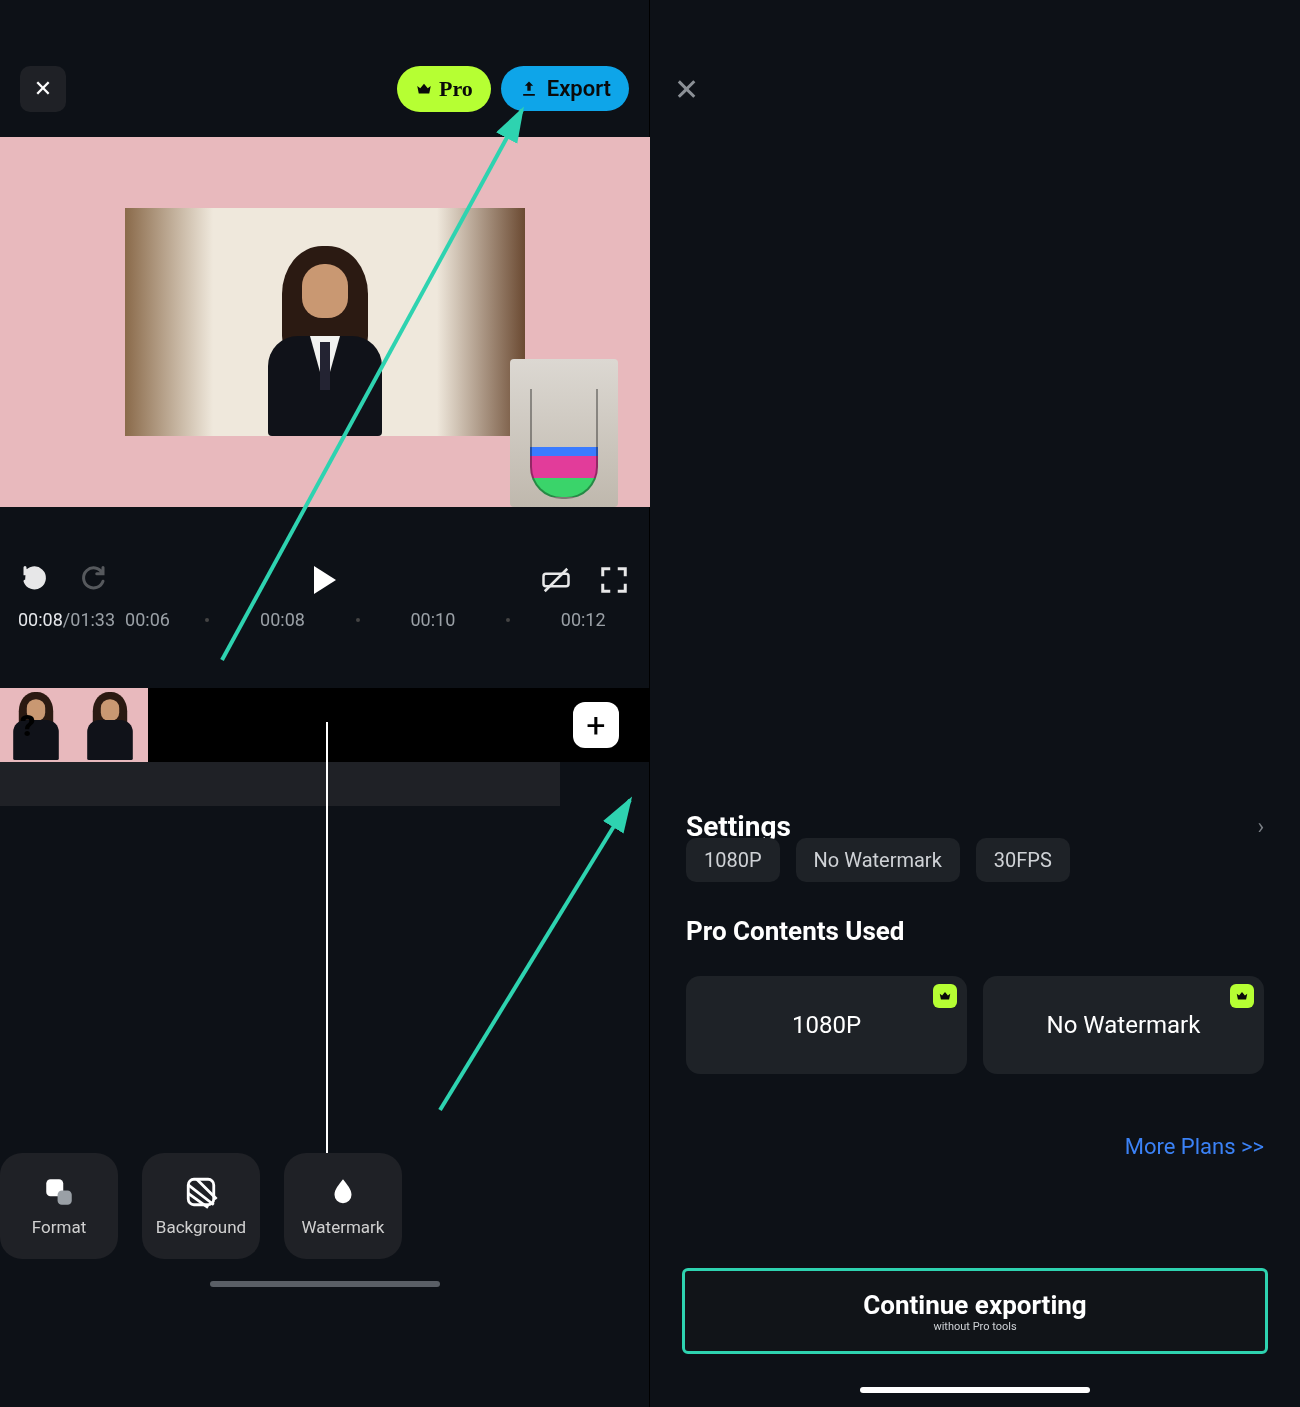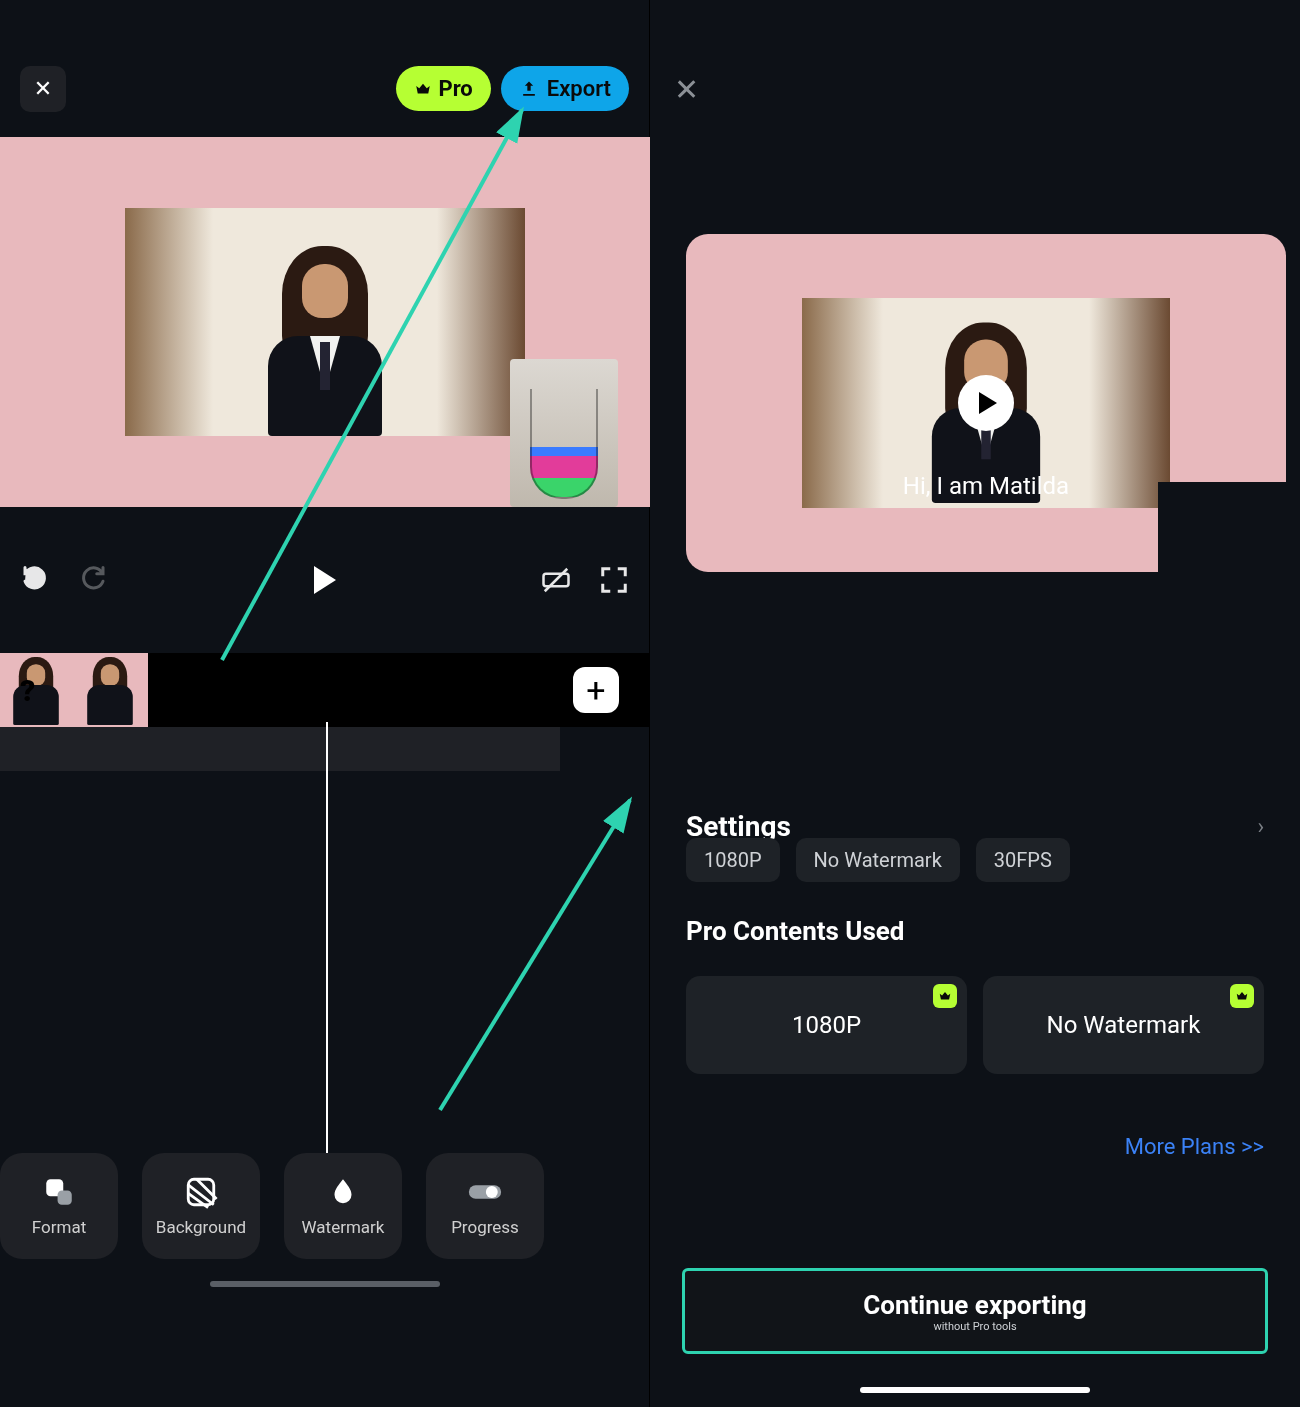--- a/index.html
+++ b/index.html
@@ -28,20 +28,21 @@
   .spacer { flex: 1; }
   .pro-btn {
     background: #b6ff33;
     color: #0a0a0a;
     font-weight: 700;
     font-size: 22px;
     padding: 10px 18px;
     border-radius: 24px;
     display: flex; align-items: center; gap: 6px;
     cursor: pointer;
+    font-family: Liberation Serif, serif;
   }
   .crown-small { width: 18px; height: 18px; }
   .export-btn {
     background: #0ea5e9;
     color: #0a0a0a;
     font-weight: 600;
     font-size: 22px;
     padding: 10px 18px;
     border-radius: 24px;
     display: flex; align-items: center; gap: 8px;
@@ -222,20 +223,32 @@
       </div>
     <svg class="ctrl-icon" viewBox="0 0 24 24">
         <rect x="2" y="7" width="20" height="10" rx="2" stroke="#fff" stroke-width="2" fill="none"></rect>
         <line x1="3" y1="21" x2="21" y2="3" stroke="#fff" stroke-width="2"></line>
       </svg>
     <svg class="ctrl-icon" viewBox="0 0 24 24">
         <path d="M3 9V3h6M21 9V3h-6M3 15v6h6M21 15v6h-6" stroke="#fff" stroke-width="2.4" fill="none"></path>
       </svg>
   </div>
 
+  <div class="timecodes">
+    <span><span class="tc-now">00:08</span>/<span>01:33</span></span>
+    <span>00:06</span>
+    <div class="tc-marks">
+      <span class="dot"></span>
+      <span>00:08</span>
+      <span class="dot"></span>
+      <span>00:10</span>
+      <span class="dot"></span>
+      <span>00:12</span>
+    </div>
+  </div>
 
   <div class="timeline">
     <div class="thumb">
       <div class="mini-person person">
           <div class="hair"></div>
           <div class="face"></div>
           <div class="body"></div>
         </div>
       <div class="qmark">?</div>
     </div>
@@ -266,58 +279,37 @@
           <rect x="3" y="3" width="18" height="18" rx="4" fill="none" stroke="#fff" stroke-width="2"></rect>
           <path d="M3 7l18 14M3 13l14 10M9 3l14 14" stroke="#fff" stroke-width="2"></path>
         </svg>
       <span>Background</span>
     </div>
     <div class="tool">
       <svg class="tool-icon" viewBox="0 0 24 24">
           <path d="M12 3c3 4 6 7 6 11a6 6 0 11-12 0c0-4 3-7 6-11z" fill="#fff"></path>
         </svg>
       <span>Watermark</span>
-    </div>
-    <div class="tool">
-      <svg class="tool-icon" viewBox="0 0 40 24">
-          <rect x="1" y="4" width="38" height="16" rx="8" fill="#9aa0a6"></rect>
-          <circle cx="28" cy="12" r="7" fill="#fff"></circle>
-        </svg>
-      <span>Progress</span>
     </div>
   </div>
   <div class="home-indicator"></div>
 
   <svg class="arrow1" style="left:212px;top:100px;" width="350" height="590">
     <defs>
         <marker id="ah1" markerWidth="10" markerHeight="10" refX="8" refY="3" orient="auto">
           <path d="M0,0 L0,6 L9,3 z" fill="#2ed3b0"></path>
         </marker>
       </defs>
     <line x1="10" y1="560" x2="310" y2="10" stroke="#2ed3b0" stroke-width="4" marker-end="url(#ah1)"></line>
   </svg>
 </div>
 
 <div class="pane pane-right">
   <div class="r-close"><span>✕</span></div>
 
-  <div class="r-preview">
-    <div class="r-inner">
-      <div class="person">
-        <div class="hair"></div>
-          <div class="face"></div>
-          <div class="body"></div>
-          <div class="shirtv"></div>
-          <div class="tie"></div>
-      </div>
-      <div class="subtitle">Hi, I am Matilda</div>
-    </div>
-    <div class="play-badge"></div>
-    <div class="r-cutout"></div>
-  </div>
 
   <div class="settings-row">
     <div class="settings-title">Settings</div>
     <div class="chev">›</div>
   </div>
   <div class="chips">
     <div class="chip">1080P</div>
     <div class="chip">No Watermark</div>
     <div class="chip">30FPS</div>
   </div>

